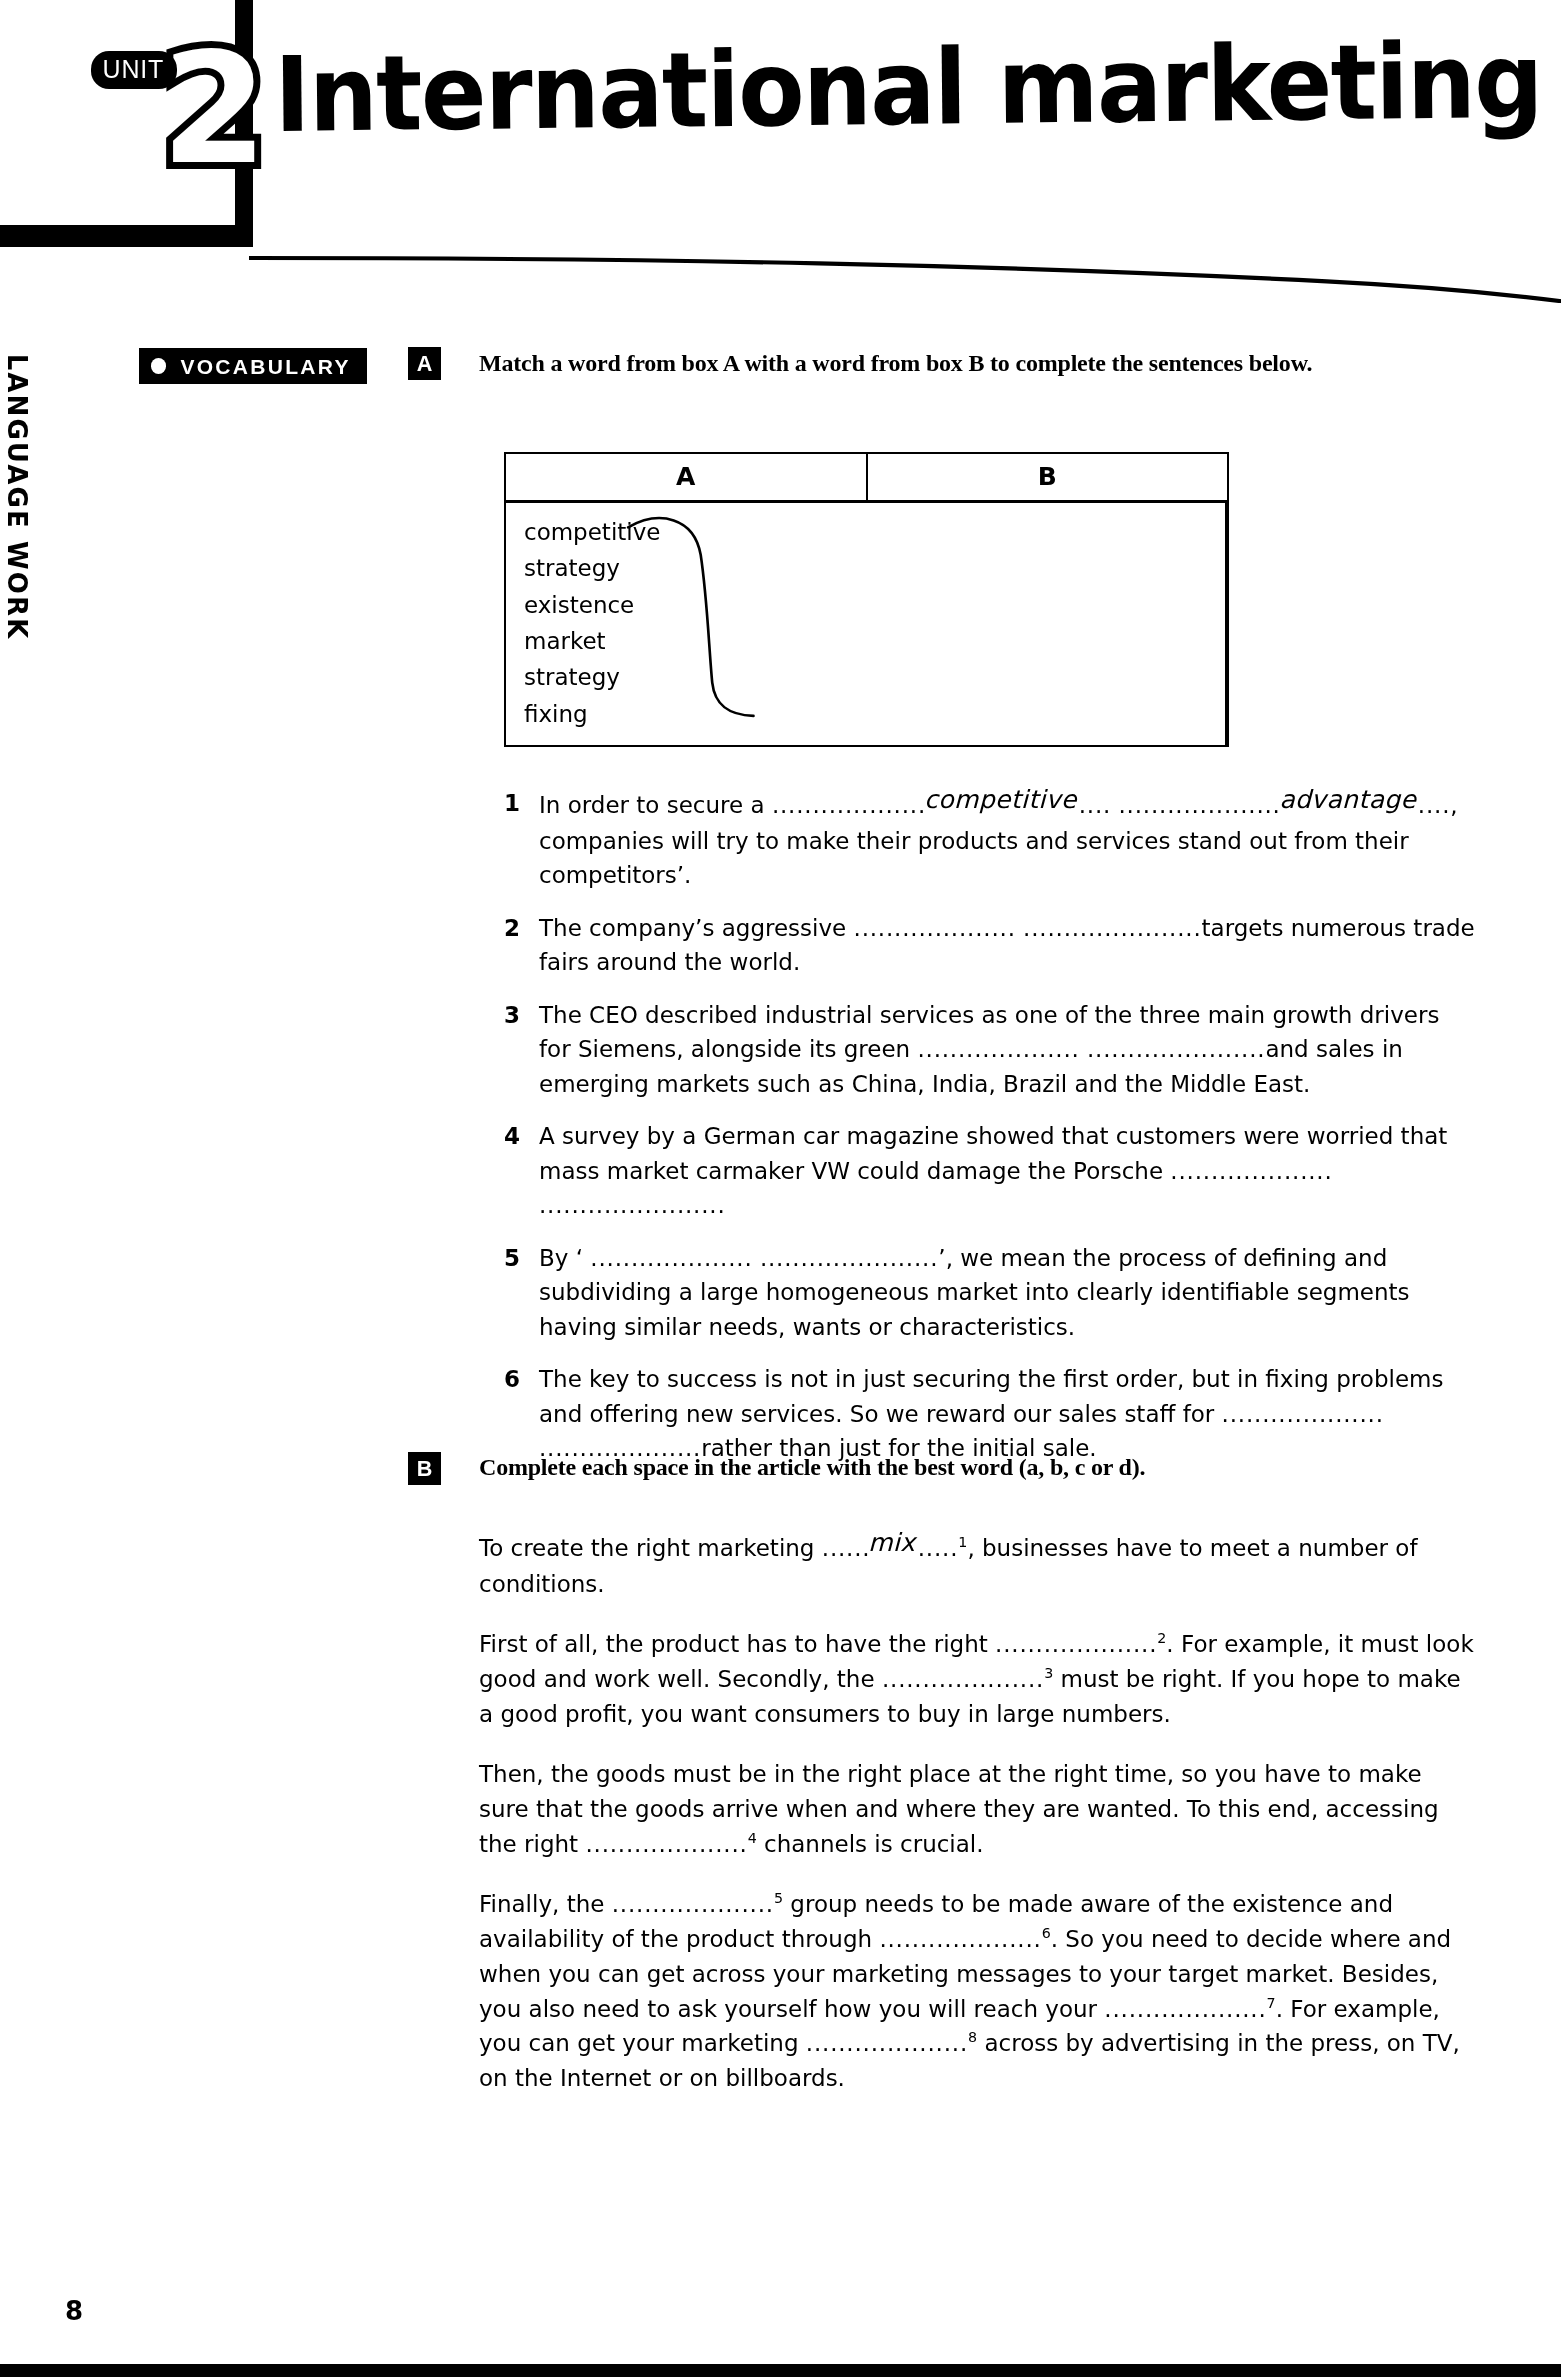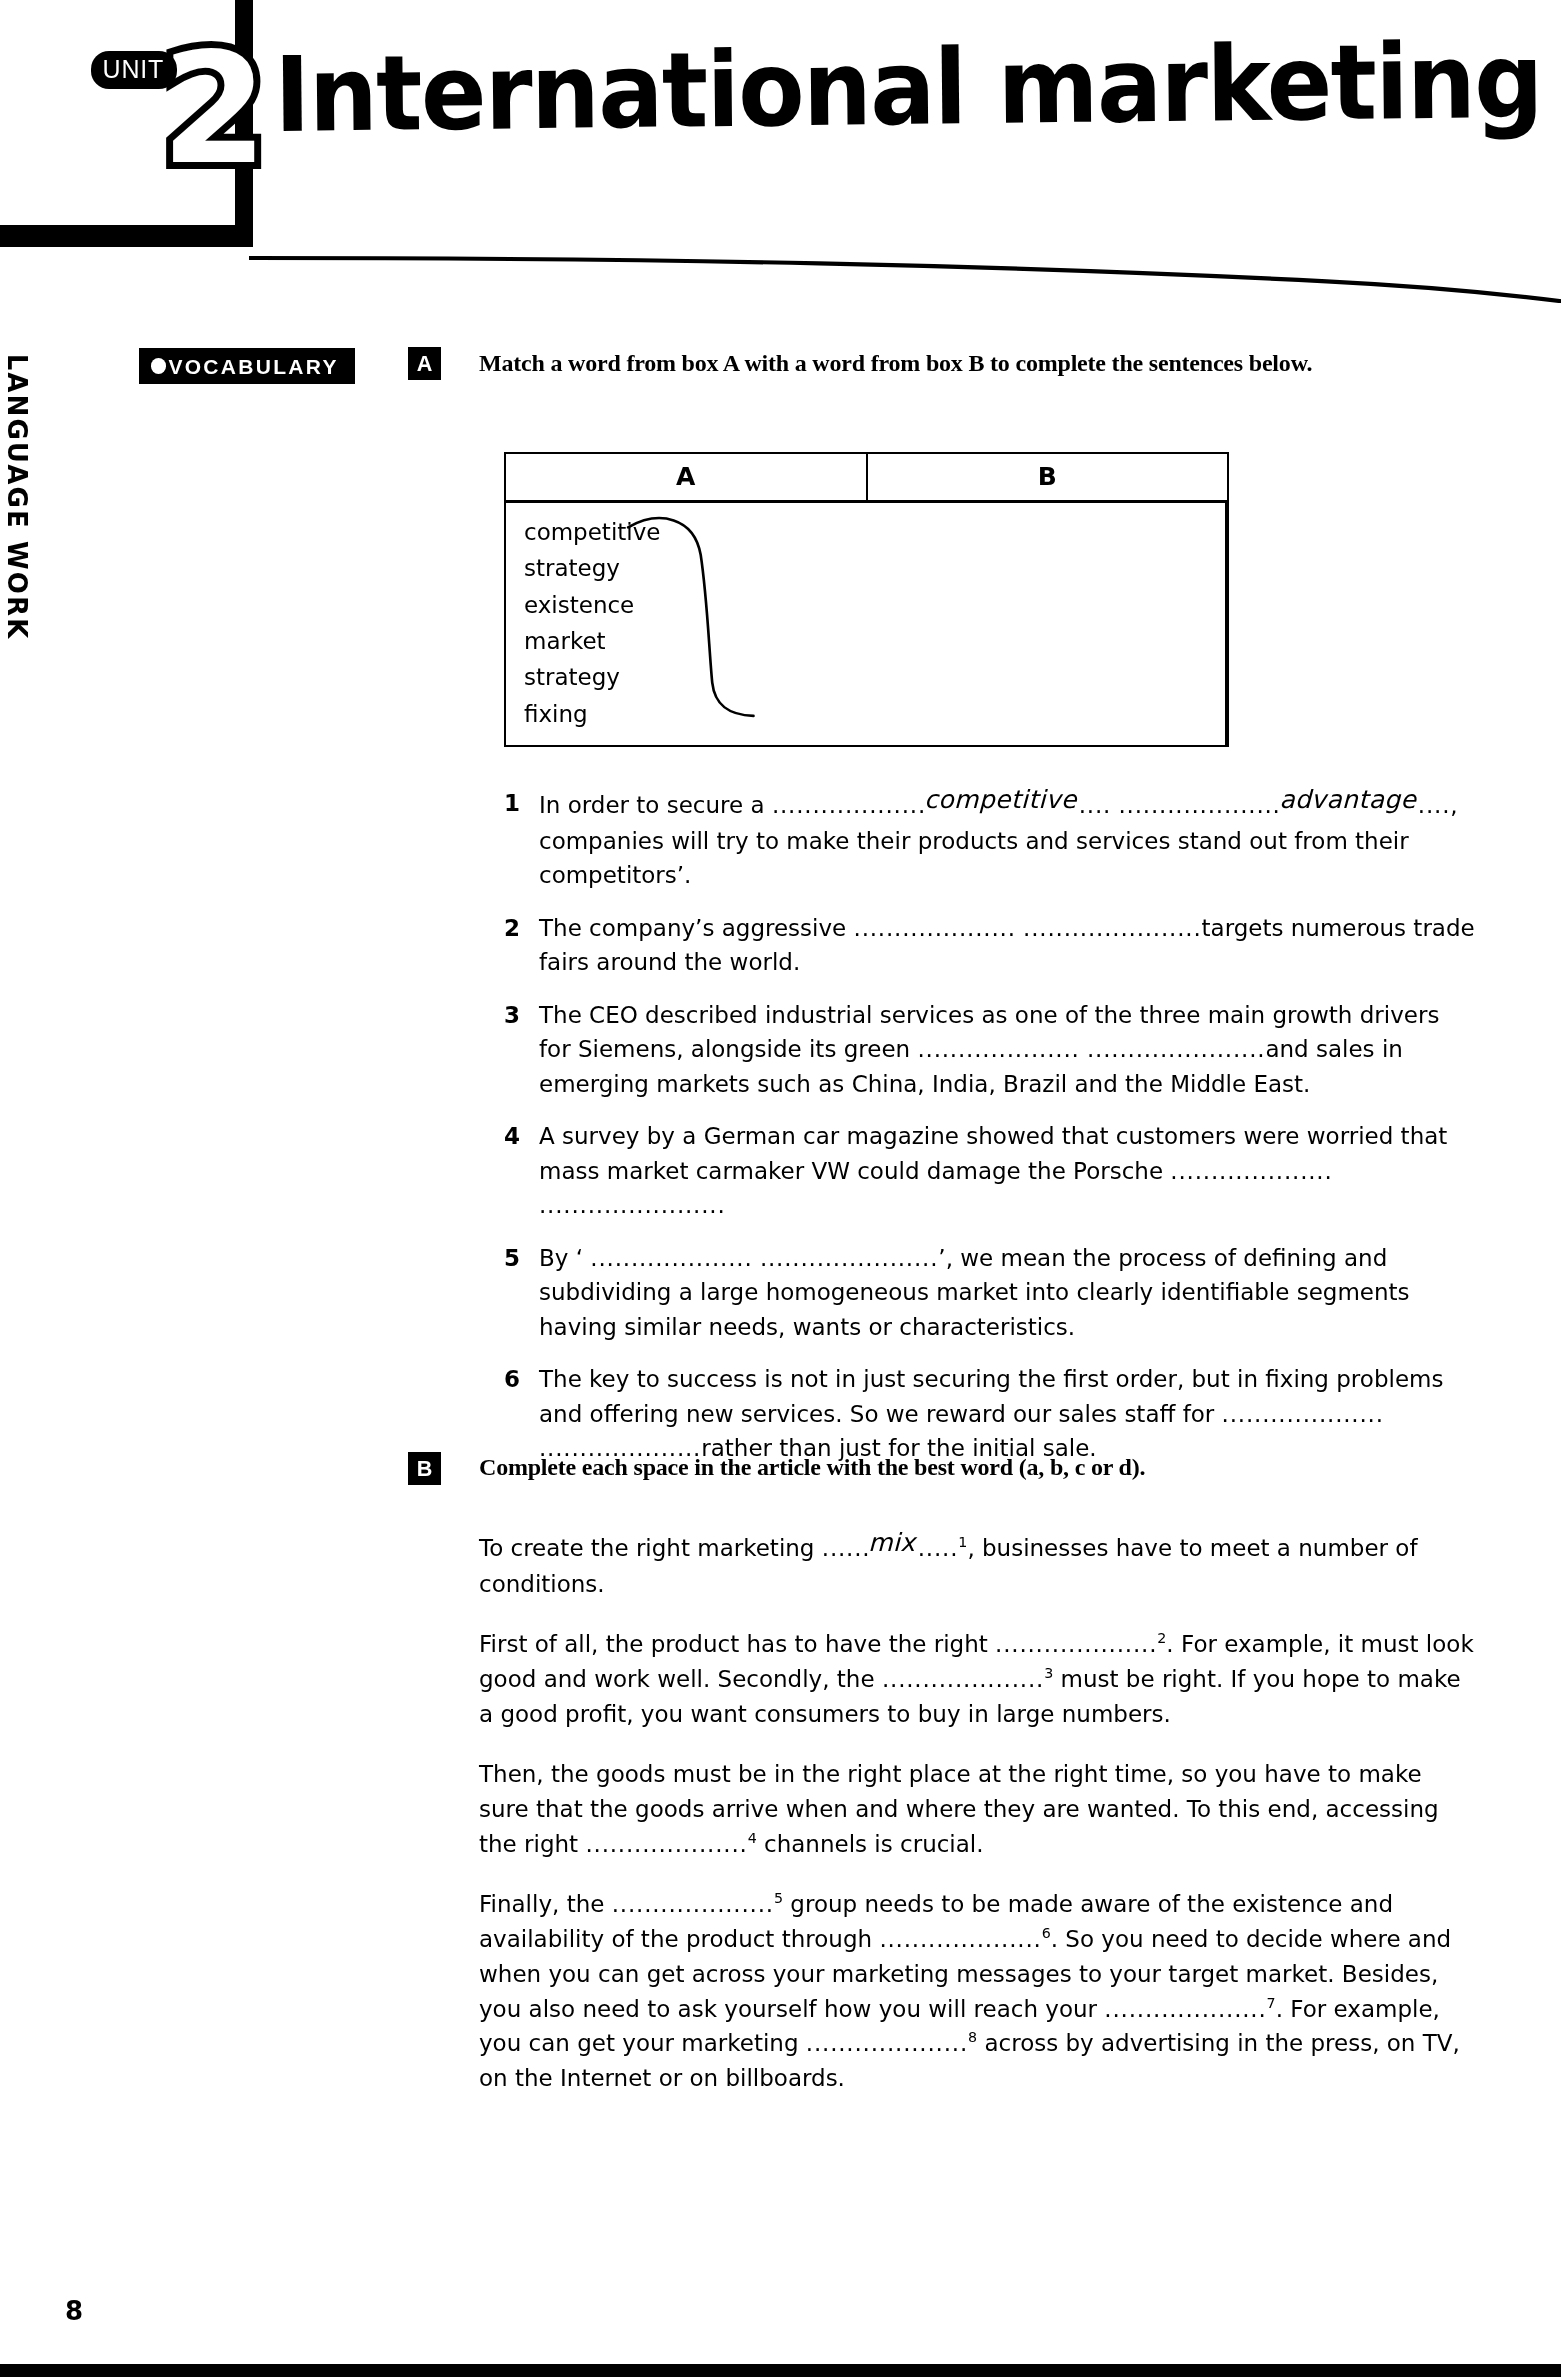--- a/index.html
+++ b/index.html
@@ -129,21 +129,21 @@
     position: absolute;
     background: #000;
     color: #fff;
     font-weight: bold;
     font-size: 21px;
     letter-spacing: 2.3px;
     padding: 7.5px 16.6px 7.5px 11.6px;
     line-height: 1;
     display: flex;
     align-items: center;
-    gap: 2px;
+    gap: 14px;
   }
   .badge-dot {
     width: 15.8px;
     height: 15.8px;
     border-radius: 50%;
     background: #fff;
     display: inline-block;
     flex: 0 0 auto;
   }
 

